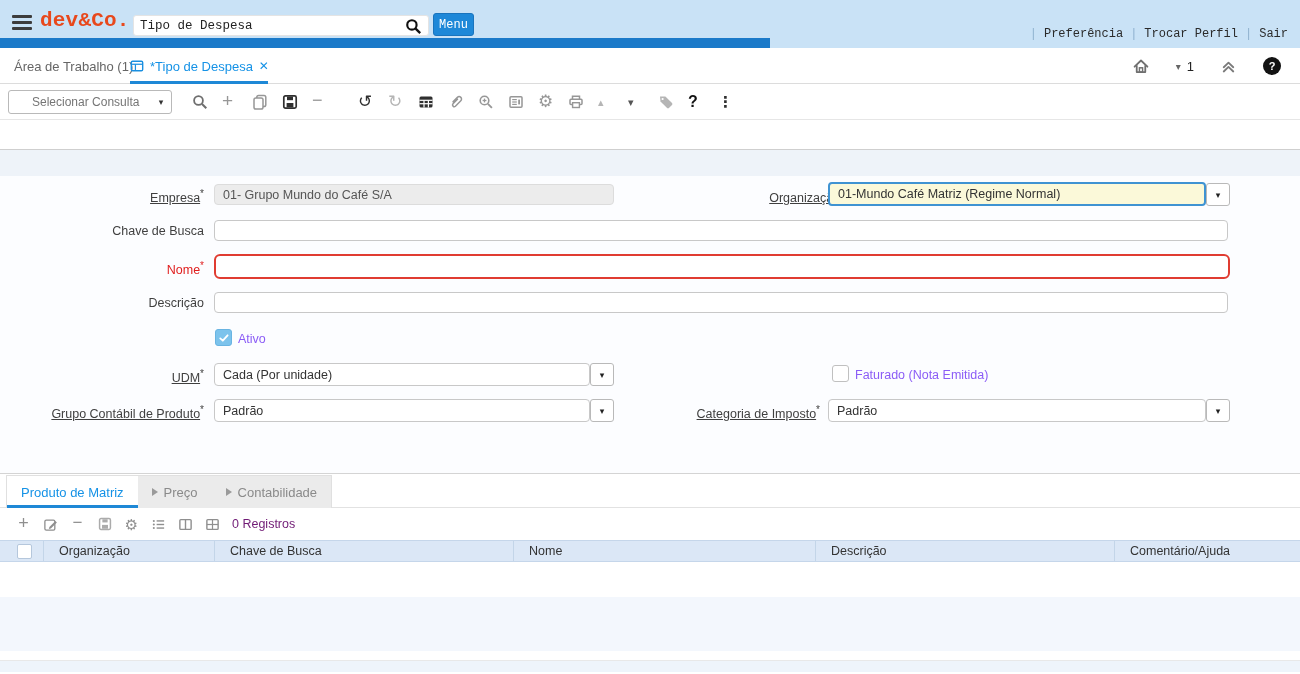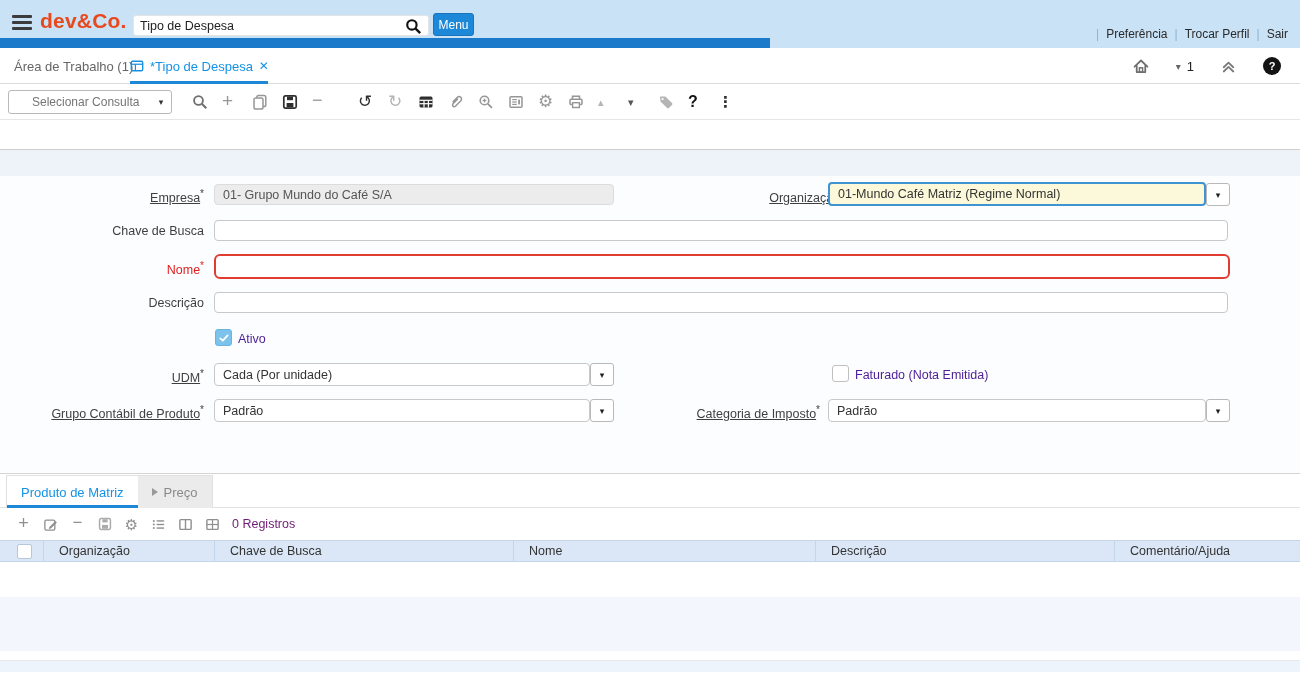--- a/index.html
+++ b/index.html
@@ -4,21 +4,21 @@
 <style>
   * { margin:0; padding:0; box-sizing:border-box; }
   html,body { background:#fff; }
   body { font-family:"Liberation Sans","DejaVu Sans",sans-serif; }
   #app { position:relative; width:1300px; height:674px; background:#fff; overflow:hidden; }
   .abs { position:absolute; }
   .icon { display:inline-flex; align-items:center; justify-content:center; }
   svg { display:block; }
 
   
-  #header { left:0; top:0; width:1300px; height:48px; background:#c9e2f6; }
+  #header { left:0; top:0; width:1300px; height:48px; background:#c9e2f6;font-family:Liberation Mono, monospace; }
   #header-blue-strip { left:0; top:38px; width:772px; height:10px; background:#1b7ac9; }
   #user-panel { right:0; top:0; width:530px; height:48px; background:#c9e2f6; }
   #hamburger { left:12px; top:15px; width:20px; height:15px; cursor:pointer; }
   #hamburger div { height:2.6px; background:#3c3c3c; margin-bottom:3.4px; border-radius:1px; }
   #logo { left:40px; top:9px; font-size:21px; font-weight:800; color:#e8481c; letter-spacing:.2px; }
   #search-box { left:133px; top:15px; width:296px; height:21px; background:#fff; border:1px solid #e4e4e4; border-radius:3px; display:flex; align-items:center; }
   #search-box input { flex:1; border:none; outline:none; font-size:12.5px; color:#222; padding:0 6px; background:transparent; font-family:inherit; }
   #menu-btn { left:433px; top:13px; width:41px; height:23px; background:#1e88d8; border:1px solid #1a74bd; border-radius:3px; color:#fff; font-size:12px; display:flex; align-items:center; justify-content:center; cursor:pointer; }
   #user-info { right:12px; top:7px; font-size:12px; color:#16213c; white-space:nowrap; }
   #user-links { right:12px; top:27px; font-size:12px; color:#2a2a2a; display:flex; gap:7px; align-items:center; }
@@ -59,21 +59,21 @@
   .lbl sup { font-size:10px; }
   .lbl.req-red { color:#e01e1e; }
   .fld { position:absolute; border:1px solid #c8c8c8; border-radius:4px; background:#fff; font-size:12.5px; color:#333; padding:0 8px; outline:none; font-family:inherit; }
   .fld.disabled { background:#ececec; border-color:#dcdcdc; color:#555; }
   .fld.focus-yellow { background:#fbf9d9; border:2px solid #3f93d2; }
   .fld.err { border:2px solid #e03c31; border-radius:6px; }
   .ddbtn { position:absolute; width:24px; height:23px; background:#fff; border:1px solid #b9b9b9; border-radius:3px; display:flex; align-items:center; justify-content:center; font-size:9px; color:#222; cursor:pointer; }
   .cb { position:absolute; width:17px; height:17px; border-radius:3px; cursor:pointer; }
   .cb.checked { background:#7cc3ec; border:1px solid #69b4e2; }
   .cb.unchecked { background:#fff; border:1px solid #c0c0c0; }
-  .cb-lab { position:absolute; font-size:12.5px; color:#4c1d95; }
+  .cb-lab { position:absolute; font-size:12.5px; color:#8b5cf6; }
   #splitter { left:0; top:458px; width:1300px; height:16px; display:flex; align-items:center; justify-content:center; gap:22px; color:#9aa4ae; cursor:row-resize; }
   #splitter .dots { font-size:10px; letter-spacing:2px; }
   #splitter .tri { font-size:9px; color:#8b95a0; }
 
   
   #dtabs { left:0; top:475px; width:1300px; height:33px; background:#fff; border-bottom:1px solid #e2e2e2; }
   #dtabs-group { position:absolute; left:6px; top:0; height:33px; display:flex; background:#ebebeb; border:1px solid #e0e0e0; border-bottom:none; }
   .dtab { height:100%; display:flex; align-items:center; gap:6px; padding:0 14px; font-size:13px; color:#8a8a8a; cursor:pointer; }
   .dtab.active { background:#fff; color:#1592e6; box-shadow:inset 0 -3px 0 #1e88d6; }
   .dtab .mark { width:0; height:0; border-top:4px solid transparent; border-bottom:4px solid transparent; border-left:6px solid #9a9a9a; }
@@ -321,20 +321,24 @@
     </div>
   </div>
 
   <div id="dtabs" class="abs" data-interactable="false">
     <div id="dtabs-group" data-interactable="false">
       <div class="dtab active" data-interactable="true">Produto de Matriz</div>
       <div class="dtab" data-interactable="true">
         <span class="mark" data-interactable="false"></span>
         <span data-interactable="false">Preço</span>
       </div>
+      <div class="dtab" data-interactable="true">
+        <span class="mark" data-interactable="false"></span>
+        <span data-interactable="false">Contabilidade</span>
+      </div>
     </div>
   </div>
 
   <div id="dtoolbar" class="abs" data-interactable="false">
     <span class="dt-icon" style="font-size:18px;line-height:13px;margin-left:16px;text-align:center;" data-interactable="true">+</span>
     <span class="dt-icon icon" data-interactable="true">
       <svg width="15" height="15" viewBox="0 0 16 16">
           <rect x="2" y="3.4" width="10.6" height="10.6" rx="1.5" fill="none" stroke="currentColor" stroke-width="1.4"></rect>
           <path d="M6.8 10.6 l6.4-6.4 1.6 1.6 -6.4 6.4 -2.2 .6 Z" fill="currentColor"></path>
         </svg>

